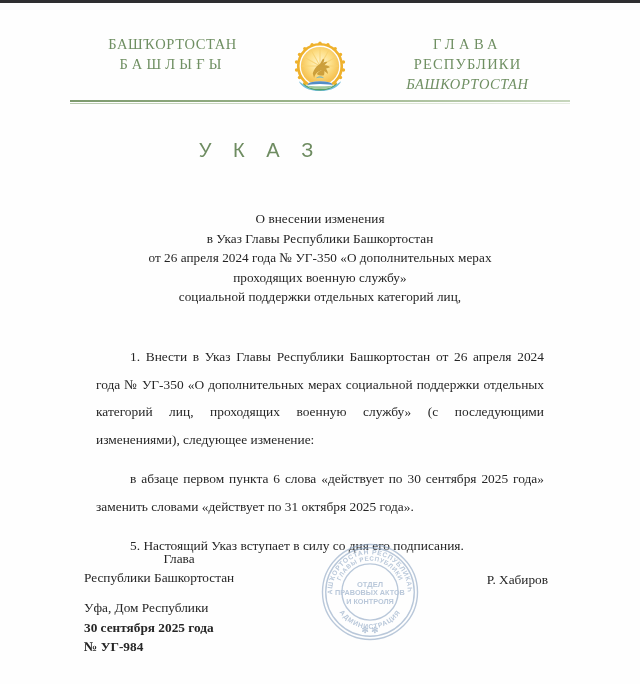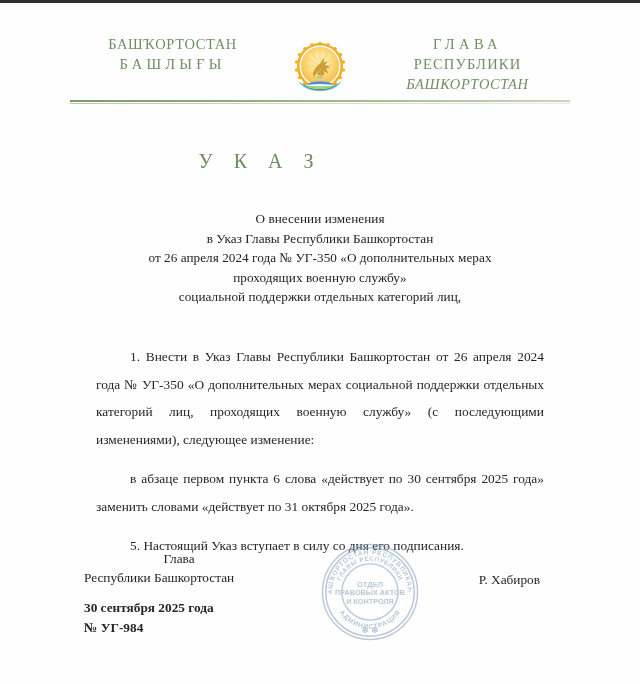--- a/index.html
+++ b/index.html
@@ -84,22 +84,21 @@
   .ukaz {
     position: absolute;
     top: 139px;
     left: 0;
     width: 512px;
     text-align: center;
     color: #6e8c61;
     font-size: 20px;
     letter-spacing: 8px;
     text-indent: 8px;
-    font-family: Liberation Serif, serif;
-    margin-top: 11px;
+    font-family: Liberation Sans, sans-serif;
   }
 
   
   .doc-title {
     position: absolute;
     top: 209px;
     left: 60px;
     width: 520px;
     text-align: center;
     font-weight: normal;
@@ -140,21 +139,21 @@
     left: 0;
     top: 0;
     width: 250px;
   }
   .sig-left .title-line {
     text-align: center;
     width: 190px;
   }
   .sig-right {
     position: absolute;
-    right: 16px;
+    right: 8px;
     top: 21px;
     text-align: center;
   }
   .place-block {
     position: absolute;
     top: 598px;
     left: 84px;
     font-size: 13.3px;
     line-height: 19.5px;
     color: #262626;
@@ -275,20 +274,21 @@
 
   <div class="sig-block">
     <div class="sig-left">
       <div class="title-line">Глава</div>
       <div>Республики Башкортостан</div>
     </div>
     <div class="sig-right">Р. Хабиров</div>
   </div>
 
   <div class="place-block">
+    <div>Уфа, Дом Республики</div>
     <div class="bold">30 сентября 2025 года</div>
     <div class="bold">№ УГ-984</div>
   </div>
 
   <svg class="stamp" viewBox="0 0 200 200">
     <defs>
       <path id="arcTop" d="M 30 100 A 70 70 0 0 1 170 100"></path>
       <path id="arcTop2" d="M 42 100 A 58 58 0 0 1 158 100"></path>
       <path id="arcBottom" d="M 32 100 A 68 68 0 0 0 168 100"></path>
       <path id="arcBottom2" d="M 45 100 A 55 55 0 0 0 155 100"></path>

